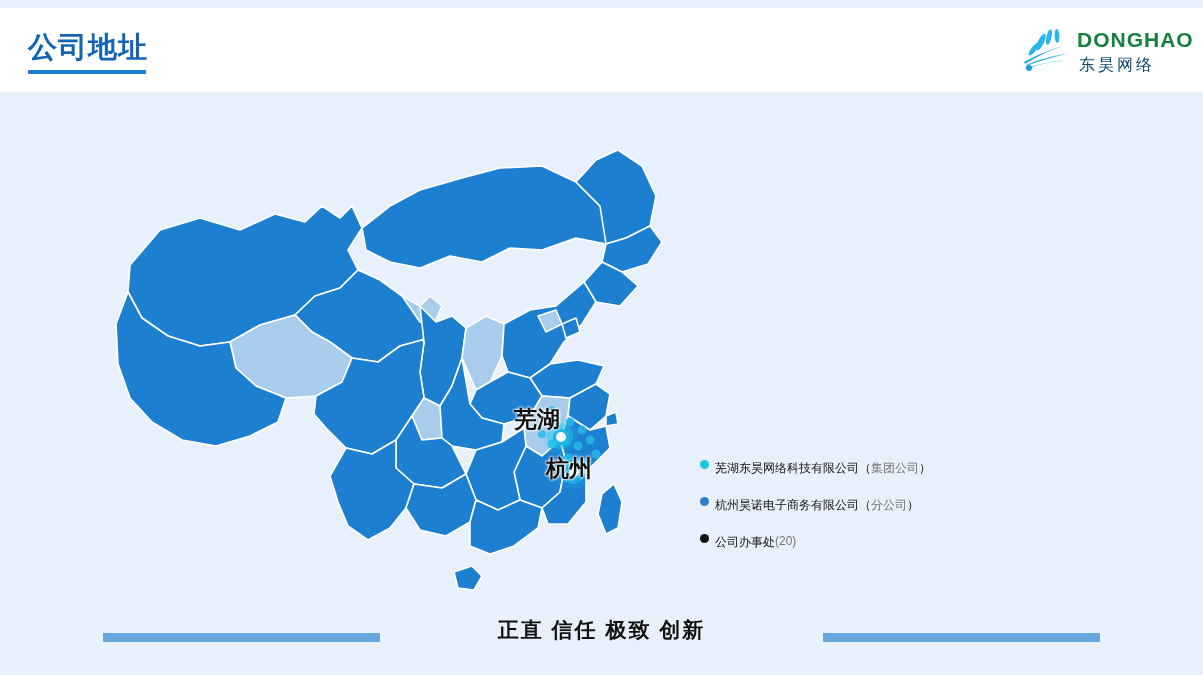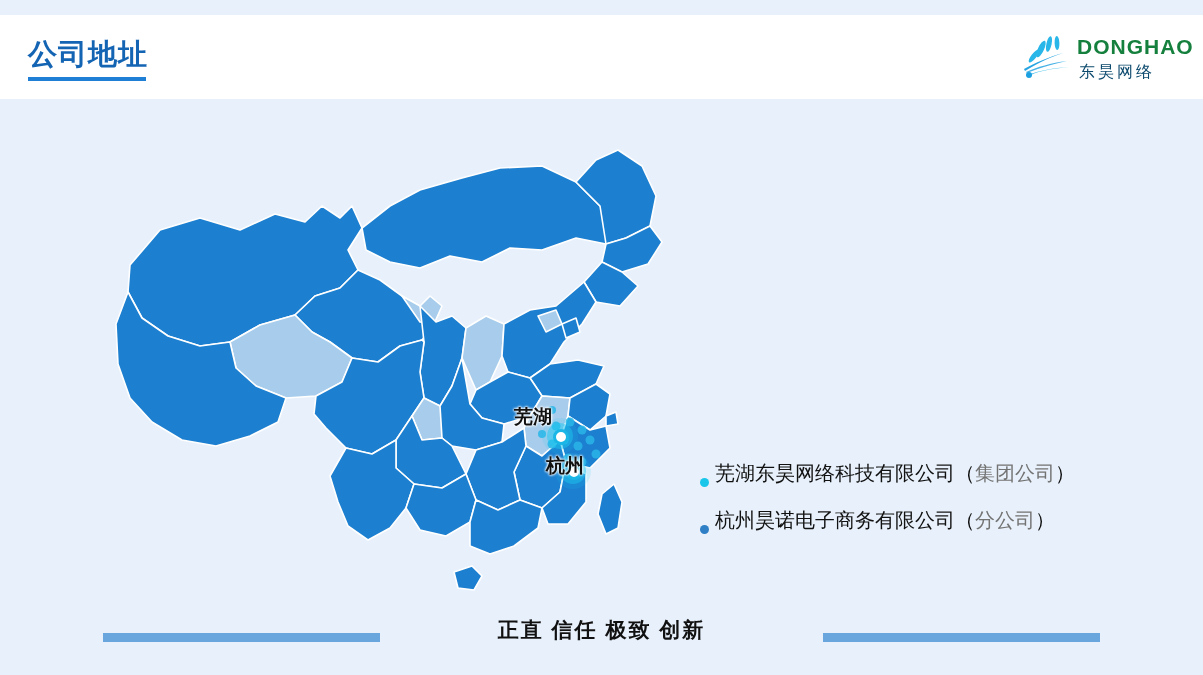--- a/index.html
+++ b/index.html
@@ -15,21 +15,21 @@
     position: relative;
   }
   .slide {
     position: absolute;
     inset: 0;
     background: #e8f1fb;
   }
   
   .header {
     position: absolute;
-    left: 0; top: 15px;
+    left: 0; top: 8px;
     width: 1203px;
     height: 84px;
     background: #ffffff;
     text-decoration: underline;
   }
   .header-title {
     position: absolute;
     left: 28px;
     top: 20px;
     font-size: 29px;
@@ -81,21 +81,21 @@
   .map-area {
     position: absolute;
     left: 90px;
     top: 110px;
     width: 620px;
     height: 500px;
   }
   .map-svg { display:block; }
   .city-label {
     position: absolute;
-    font-size: 19px;
+    font-size: 23px;
     font-weight: bold;
     color: #111111;
     text-shadow: 0 0 3px #ffffff, 0 0 3px #ffffff, 0 0 2px #ffffff;
     white-space: nowrap;
   }
   .city-wuhu  { left: 424px; top: 294px; }
   .city-hangzhou { left: 456px; top: 343px; }
   .marker {
     position: absolute;
     border-radius: 50%;
@@ -113,23 +113,23 @@
   }
   
   .legend {
     position: absolute;
     left: 700px;
     top: 460px;
     width: 470px;
   }
   .legend-row {
     display: flex;
-    align-items: flex-end;
+    align-items: flex-start;
     margin-bottom: 20px;
-    font-size: 20px;
+    font-size: 12px;
     color: #1a1a1a;
     white-space: nowrap;
   }
   .legend-dot {
     width: 9px;
     height: 9px;
     border-radius: 50%;
     margin-right: 6px;
     flex: 0 0 auto;
   }
@@ -296,19 +296,24 @@
       <span class="legend-text">芜湖东昊网络科技有限公司（</span>
       <span class="legend-accent">集团公司</span>
       <span class="legend-text">）</span>
     </div>
     <div class="legend-row">
       <span class="legend-dot dot-blue"></span>
       <span class="legend-text">杭州昊诺电子商务有限公司（</span>
       <span class="legend-accent">分公司</span>
       <span class="legend-text">）</span>
     </div>
+    <div class="legend-row">
+      <span class="legend-dot dot-black"></span>
+      <span class="legend-text">公司办事处</span>
+      <span class="legend-accent">(20)</span>
+    </div>
   </div>
 
   <div class="footer-bar-left"></div>
   <div class="footer-slogan">正直  信任  极致  创新</div>
   <div class="footer-bar-right"></div>
 
 </div>
 
 </body></html>

